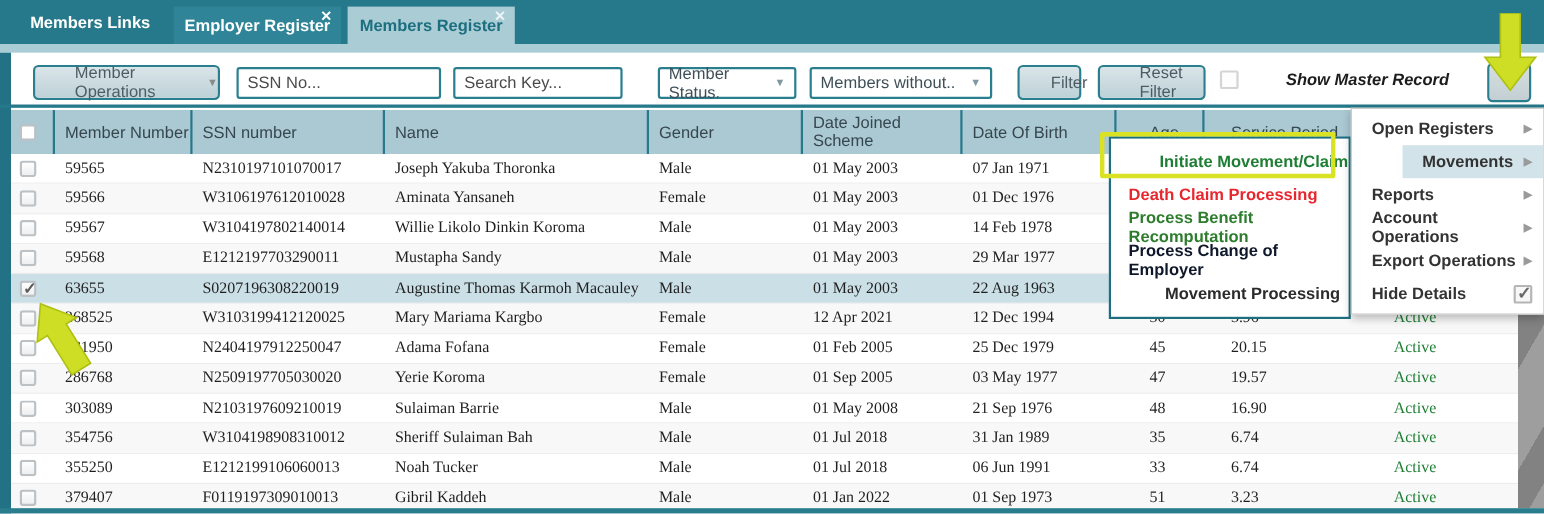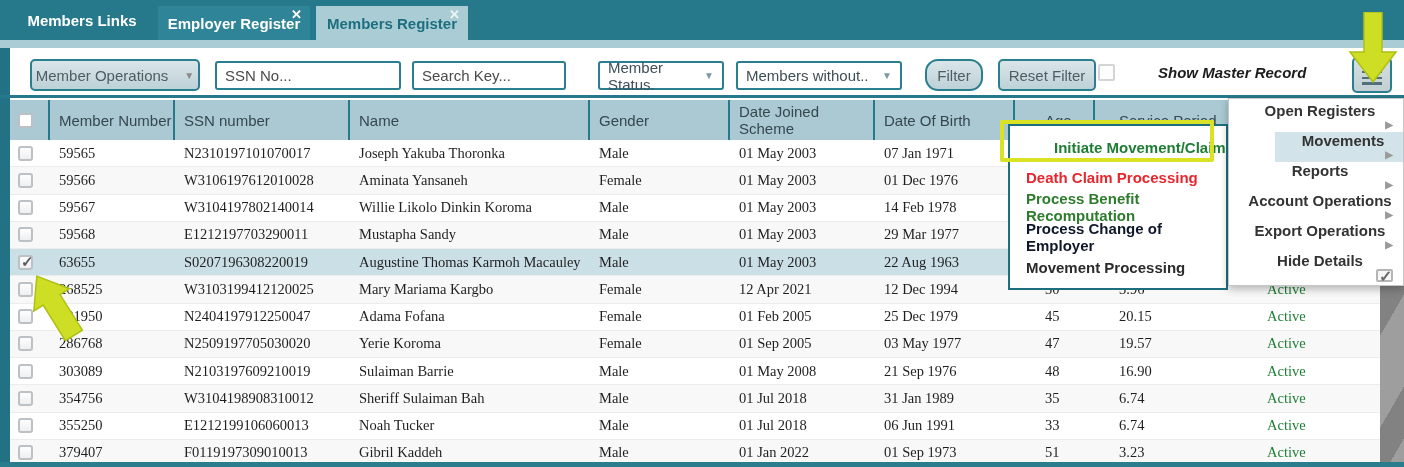--- a/index.html
+++ b/index.html
@@ -15,21 +15,21 @@
   .tab { position:relative; font-size:15px; font-weight:700; display:flex; align-items:center; justify-content:center; cursor:default; }
   .tab-plain { height:40px; width:140px; margin-left:12px; color:#fff; }
   .tab-raised { height:34px; width:152px; margin-left:6px; background:#2f8597; color:#fff; }
   .tab-active { background:#a9ccd5; color:#1d6f80; }
   .tab-x { position:absolute; top:2px; right:8px; font-size:13px; font-weight:700; color:#fff; line-height:14px; }
   .tab-active .tab-x { color:#edf4f6; }
   .substrip { position:absolute; left:0; top:40px; width:100%; height:8px; background:#a9ccd5; z-index:5; }
 
   
   .filterbar { position:absolute; left:10px; top:48px; right:0; height:47px; background:#fff; z-index:5; }
-  .fb-item { position:absolute; }
+  .fb-item { position:absolute;padding-left:36px; }
   .teal-btn { display:flex; align-items:center; justify-content:center; gap:8px;
       border:2px solid #2a7f8f; border-radius:5px; background:linear-gradient(#dae5e8,#bdd1d8);
       color:#4d5d64; font-size:15px; height:32px; top:11px; }
   .txt-input { border:2px solid #2a7f8f; border-radius:3px; background:#fff; height:29px; top:13px;
       font-family:"Liberation Sans",sans-serif; font-size:15px; color:#333; padding:0 8px; }
   .txt-input::placeholder { color:#4a4a4a; opacity:1; }
   .dd { display:flex; align-items:center; border:2px solid #2a7f8f; border-radius:3px; background:#fff;
       color:#3f4f57; font-size:15px; height:29px; top:13px; padding:0 8px; }
   .caret { font-size:10px; color:#7f99a2; margin-left:8px; }
   .cb-row { display:flex; align-items:center; gap:8px; top:16px; }
@@ -60,21 +60,21 @@
       background:linear-gradient(#fefefe,#efefef); position:relative; }
   .cb.checked::after { content:"\2713"; position:absolute; left:1px; top:-4px; font-size:15px; font-weight:700; color:#5a5a5a; }
 
   
   .vscroll { position:absolute; right:0; top:140px; bottom:5px; width:24px; z-index:3;
       background:repeating-linear-gradient(120deg,#828282 0 26px,#9e9e9e 26px 72px); }
 
   
   .ctx { position:absolute; left:1228px; top:98px; width:176px; background:#fff; border:1px solid #c6c6c6;
       box-shadow:0 3px 8px rgba(0,0,0,.28); z-index:20; padding:3px 0; }
-  .ctx-item { height:30px; display:flex; align-items:center; padding:0 10px 0 18px; font-size:15px; font-weight:600; color:#333; cursor:default;flex-direction:column; }
+  .ctx-item { height:30px; display:flex; align-items:center; padding:0 10px 0 18px; font-size:15px; font-weight:600; color:#333; cursor:default; }
   .ctx-item.hl { background:#d2e3e9;margin-left:46px; }
   .ctx-arrow { margin-left:auto; font-size:10px; color:#9a9a9a; }
   .ctx-check { margin-left:auto; width:17px; height:17px; border:2px solid #b5b5b5; border-radius:2px;
       background:#f7f7f7; position:relative; }
   .ctx-check::after { content:"\2713"; position:absolute; left:1px; top:-4px; font-size:16px; font-weight:700; color:#6b6b6b; }
 
   
   .submenu { position:absolute; left:1008px; top:124px; width:220px; background:#fff; border:2px solid #1d6f80;
       z-index:19; padding:6px 0; }
   .sub-item { height:30px; display:flex; align-items:center; padding-left:16px; font-size:15px; font-weight:600; cursor:default; }
@@ -115,27 +115,27 @@
     <input class="fb-item txt-input" style="left: 205px; width: 186px;" placeholder="SSN No...">
     <input class="fb-item txt-input" style="left: 402px; width: 154px;" placeholder="Search Key...">
     <div class="fb-item dd" style="left:588px; width:126px;">
       <span>Member Status.</span>
       <span class="caret">▼</span>
     </div>
     <div class="fb-item dd" style="left:726px; width:166px;">
       <span>Members without..</span>
       <span class="caret" style="margin-left:auto;">▼</span>
     </div>
-    <div class="fb-item teal-btn" style="left:915px; width:58px;border-radius:13px;">
+    <div class="fb-item teal-btn" style="left:915px; width:58px;">
       <span>Filter</span>
     </div>
     <div class="fb-item teal-btn" style="left:988px; width:98px;">
       <span>Reset Filter</span>
     </div>
-    <div class="fb-item cb-row" style="left:1088px;gap:43px;">
+    <div class="fb-item cb-row" style="left:1063px;gap:43px;">
       <span class="cb-sq"></span>
       <span class="master-label">Show Master Record</span>
     </div>
     <div class="fb-item menu-btn">
       <span class="menu-lines"></span>
     </div>
   </div>
 
   <div class="divider"></div>
 
@@ -386,21 +386,21 @@
     </div>
 
     <div class="sub-item" style="color: rgb(45, 125, 45);">
       <span>Process Benefit Recomputation</span>
     </div>
 
     <div class="sub-item" style="color: #0f172a;">
       <span>Process Change of Employer</span>
     </div>
 
-    <div class="sub-item" style="color: rgb(43, 43, 43);">
+    <div class="sub-item" style="color: rgb(43, 43, 43); margin-left: 33px;">
       <span>Movement Processing</span>
     </div>
   </div>
 
   <div class="ann-box"></div>
   <svg class="ann-svg" style="left:1345px; top:12px;" width="56" height="72" viewBox="0 0 56 72">
     <polygon points="19,0 37,0 37,40 51,40 28,70 5,40 19,40" fill="#cede24" stroke="#aec013" stroke-width="1.5"></polygon>
   </svg>
   <svg class="ann-svg" style="left:18px; top:266px;" width="110" height="76" viewBox="0 0 110 76">
     <g transform="translate(40,44) rotate(-32)">

